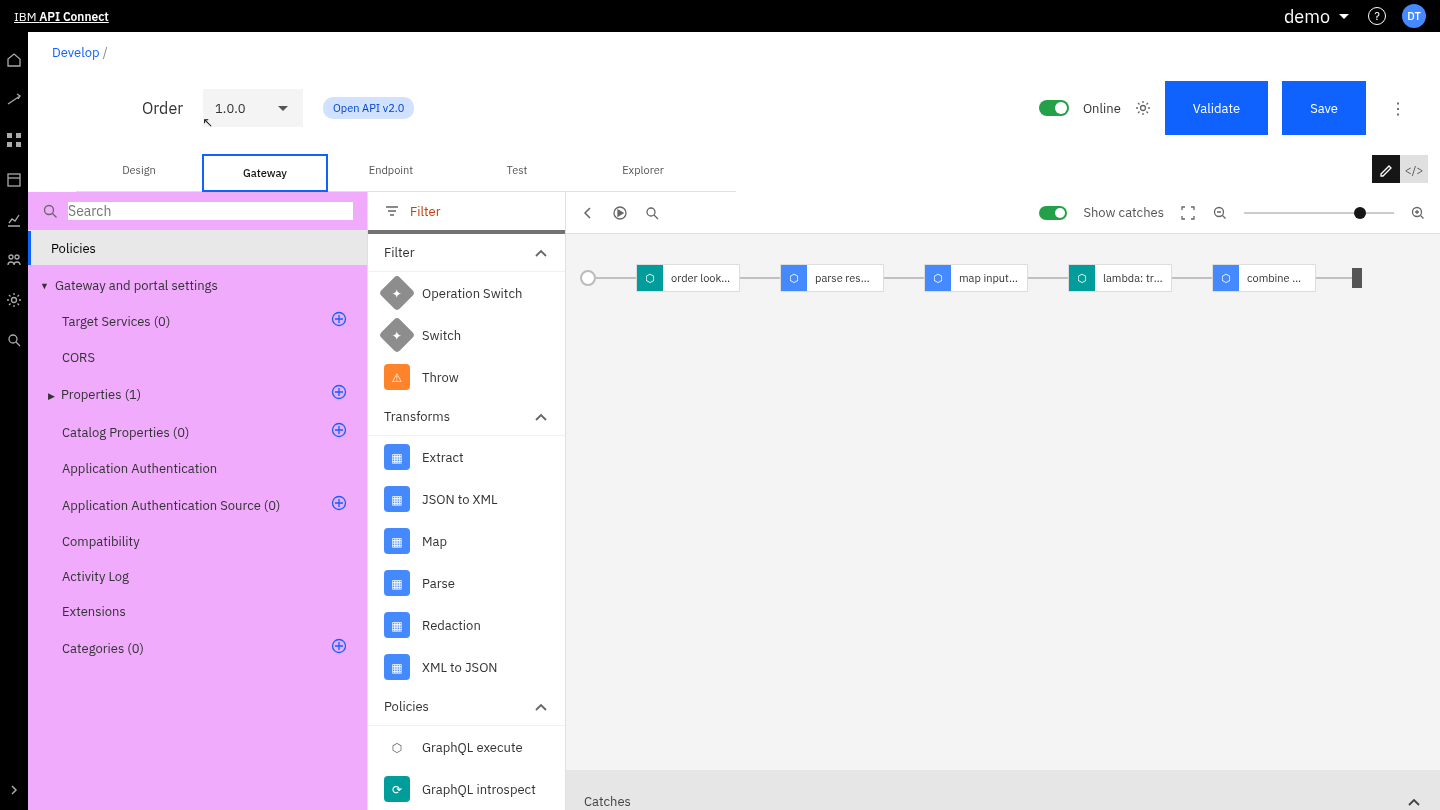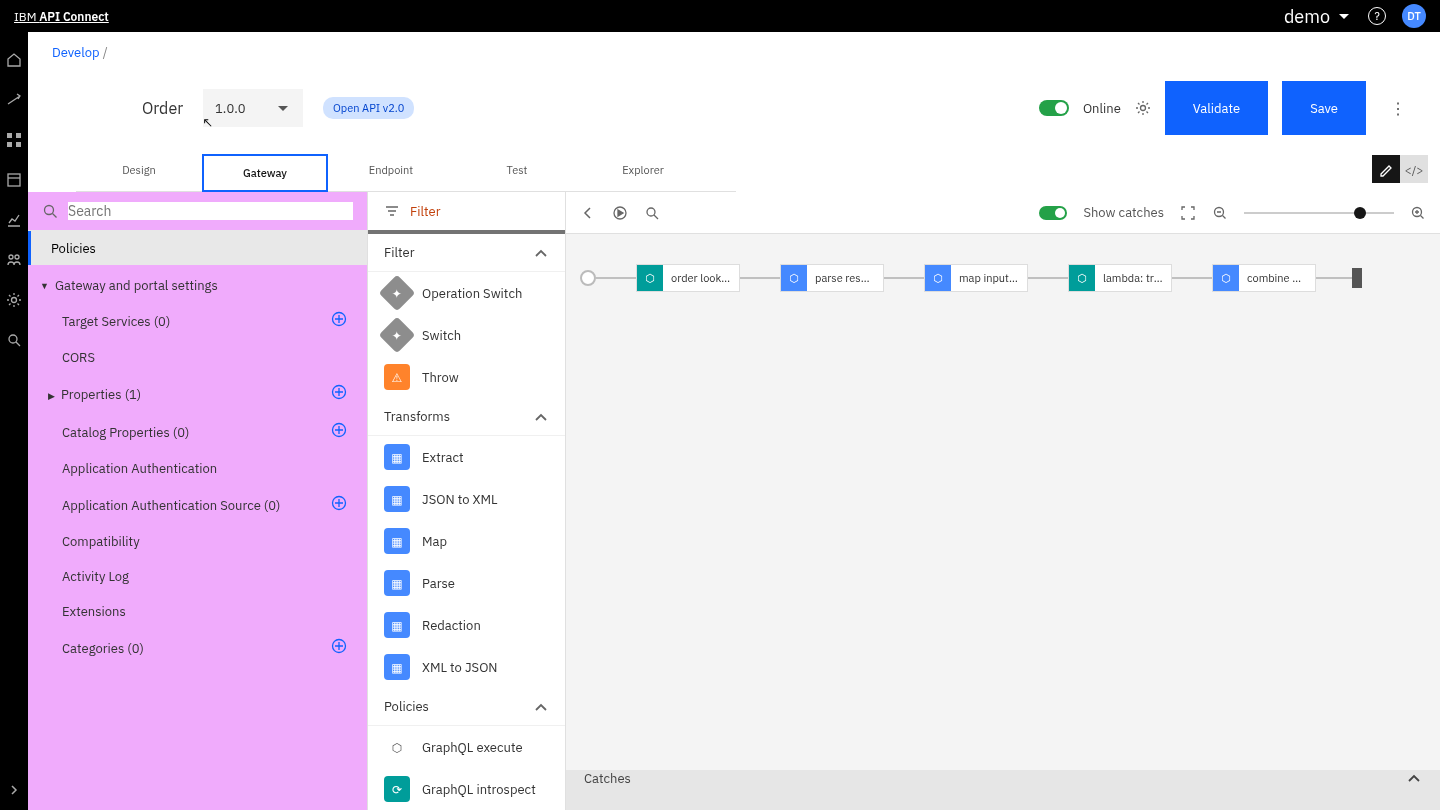--- a/index.html
+++ b/index.html
@@ -80,21 +80,21 @@
 
 .canvas { flex: 1; background: #f4f4f4; position: relative; padding: 30px 14px; }
 .flow { display: flex; align-items: center; gap: 0; }
 .start-node { width: 16px; height: 16px; border: 2px solid #bbb; border-radius: 50%; background: #fff; }
 .edge { width: 44px; height: 2px; background: #c0c0c0; }
 .node { display: flex; align-items: center; background: #fff; border: 1px solid #ddd; height: 28px; font-size: 11px; color: #333; }
 .node-ic { width: 26px; height: 26px; display: flex; align-items: center; justify-content: center; color: #fff; }
 .node-label { padding: 0 8px; max-width: 76px; white-space: nowrap; overflow: hidden; text-overflow: ellipsis; }
 .end-node { width: 10px; height: 20px; background: #555; }
 
-.catches-panel { position: absolute; bottom: 0; left: 0; right: 0; height: 40px; background: #e6e6e6; display: flex; align-items: flex-start; justify-content: space-between; padding: 0 18px; font-size: 13px; color: #444; cursor: pointer; }
+.catches-panel { position: absolute; bottom: 0; left: 0; right: 0; height: 40px; background: #e6e6e6; display: flex; align-items: flex-end; justify-content: space-between; padding: 0 18px; font-size: 13px; color: #444; cursor: pointer; }
 
 .cursor-img { position: absolute; left: 202px; top: 114px; pointer-events: none; font-size: 14px; }
 
 svg { width: 16px; height: 16px; }
 </style>
 </head>
 <body>
 
 <div class="topbar">
   <div class="brand">

